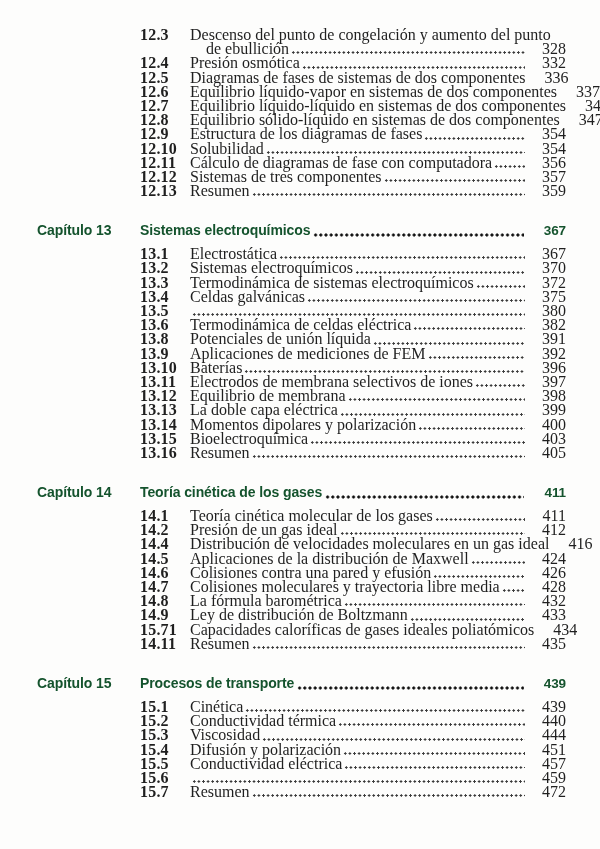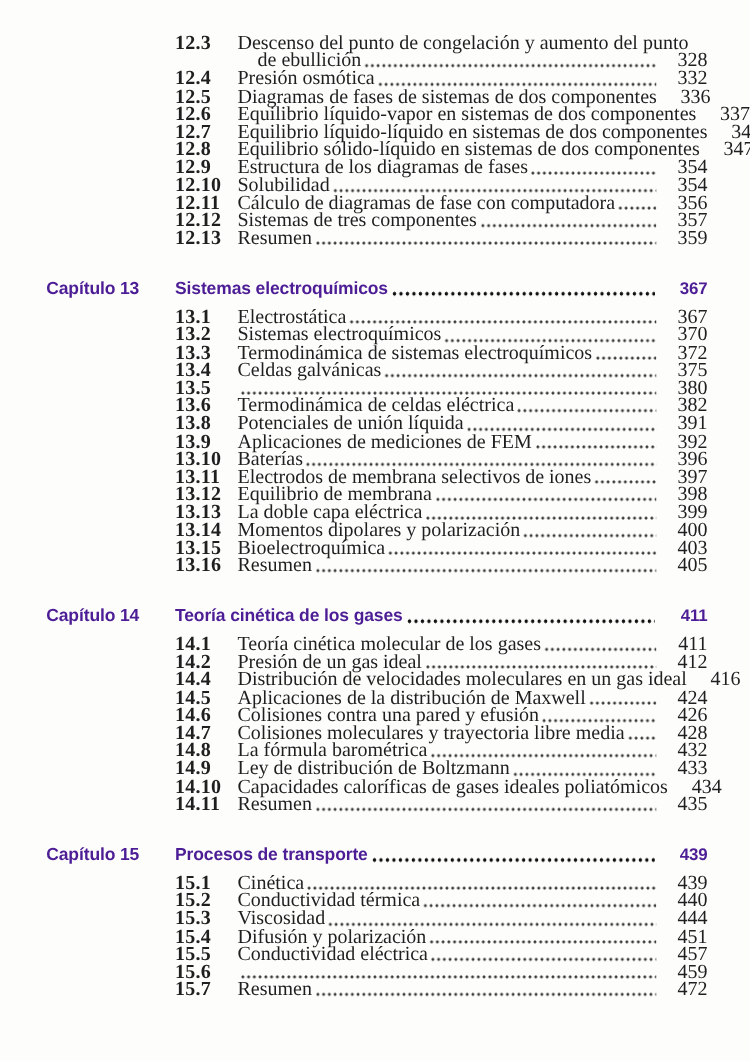--- a/index.html
+++ b/index.html
@@ -18,21 +18,21 @@
   .chapter-block { margin-top: 24px; }
   .chapter-block.no-heading { margin-top: 0; }
 
   
   .heading-row {
     display: flex;
     padding-left: 37px;
     margin-bottom: 8px;
     font-family: "Liberation Sans", sans-serif;
     font-weight: 700;
-    color: #4c1d95;
+    color: #14532d;
     font-size: 14px;
     line-height: 17px;
     letter-spacing: -0.1px;
   }
   .ch-label { flex: none; width: 103px; }
   .ch-title { flex: none; white-space: nowrap; }
   .heading-row .leader {
     flex: 1;
     margin: 0 4px 0 3px;
     background-image: radial-gradient(circle, #101010 1.25px, rgba(0,0,0,0) 1.6px);
@@ -301,21 +301,21 @@
     <span class="leader"></span>
     <span class="pg">432</span>
   </div>
         <div class="row">
     <span class="num">14.9</span>
     <span class="title">Ley de distribución de Boltzmann</span>
     <span class="leader"></span>
     <span class="pg">433</span>
   </div>
         <div class="row">
-    <span class="num">14.10</span>
+    <span class="num">15.71</span>
     <span class="title">Capacidades caloríficas de gases ideales poliatómicos</span>
     <span class="leader"></span>
     <span class="pg">434</span>
   </div>
         <div class="row">
     <span class="num">14.11</span>
     <span class="title">Resumen</span>
     <span class="leader"></span>
     <span class="pg">435</span>
   </div>

